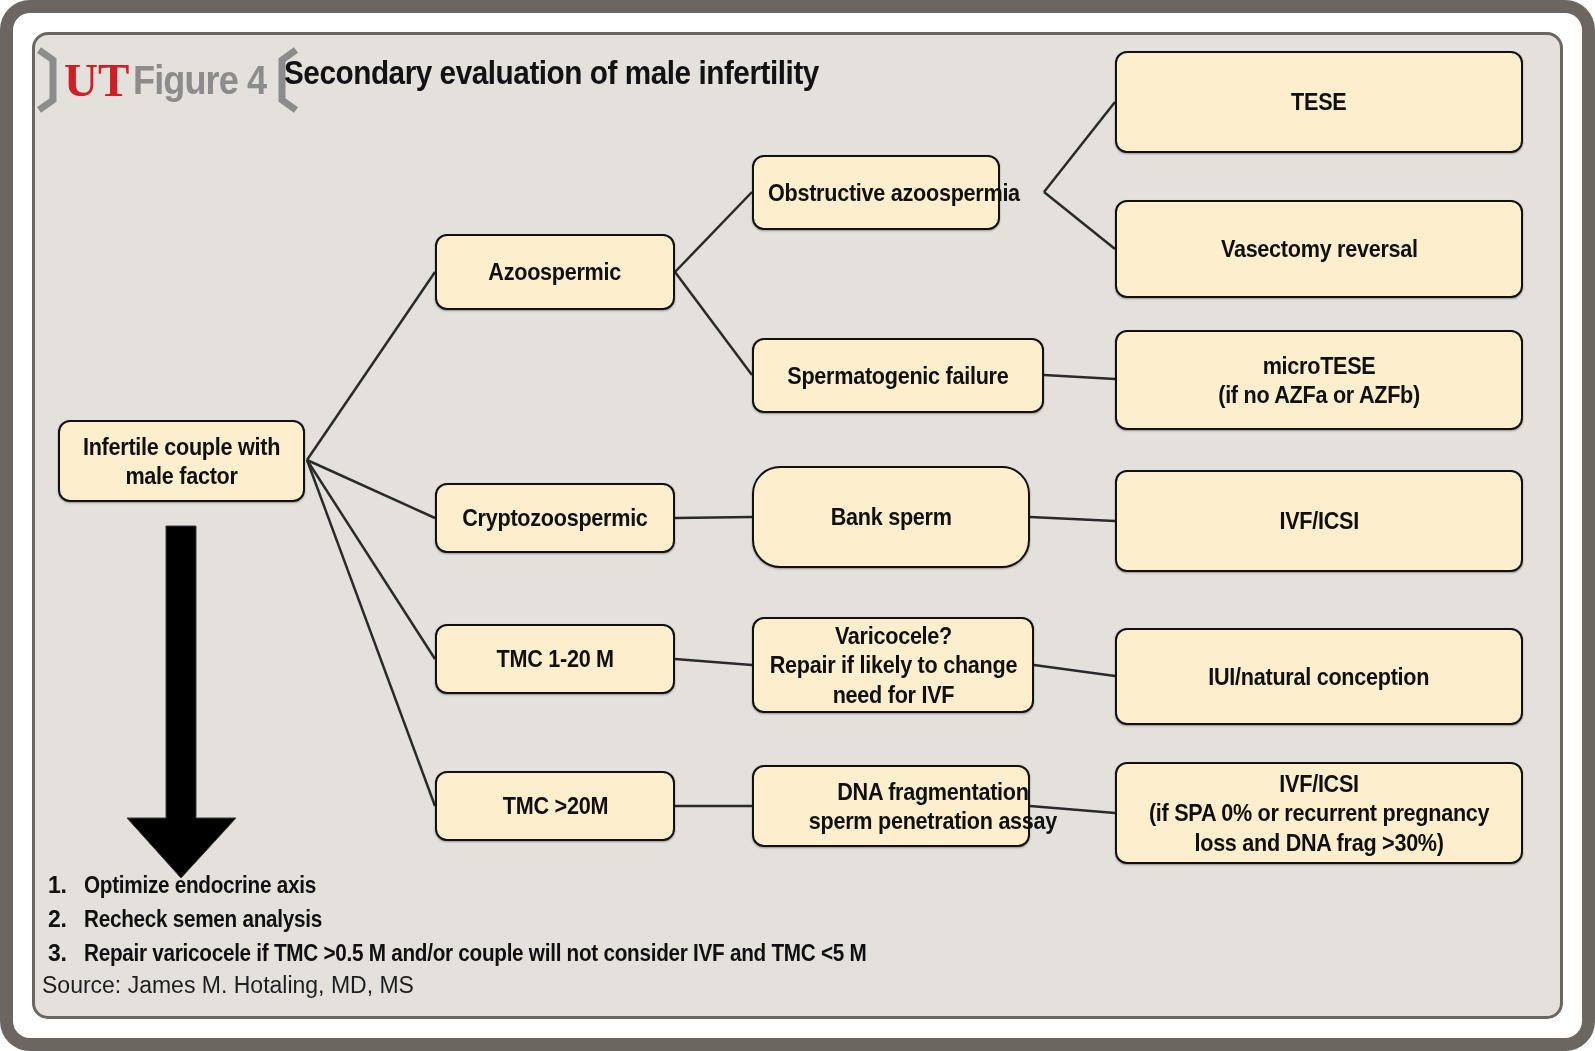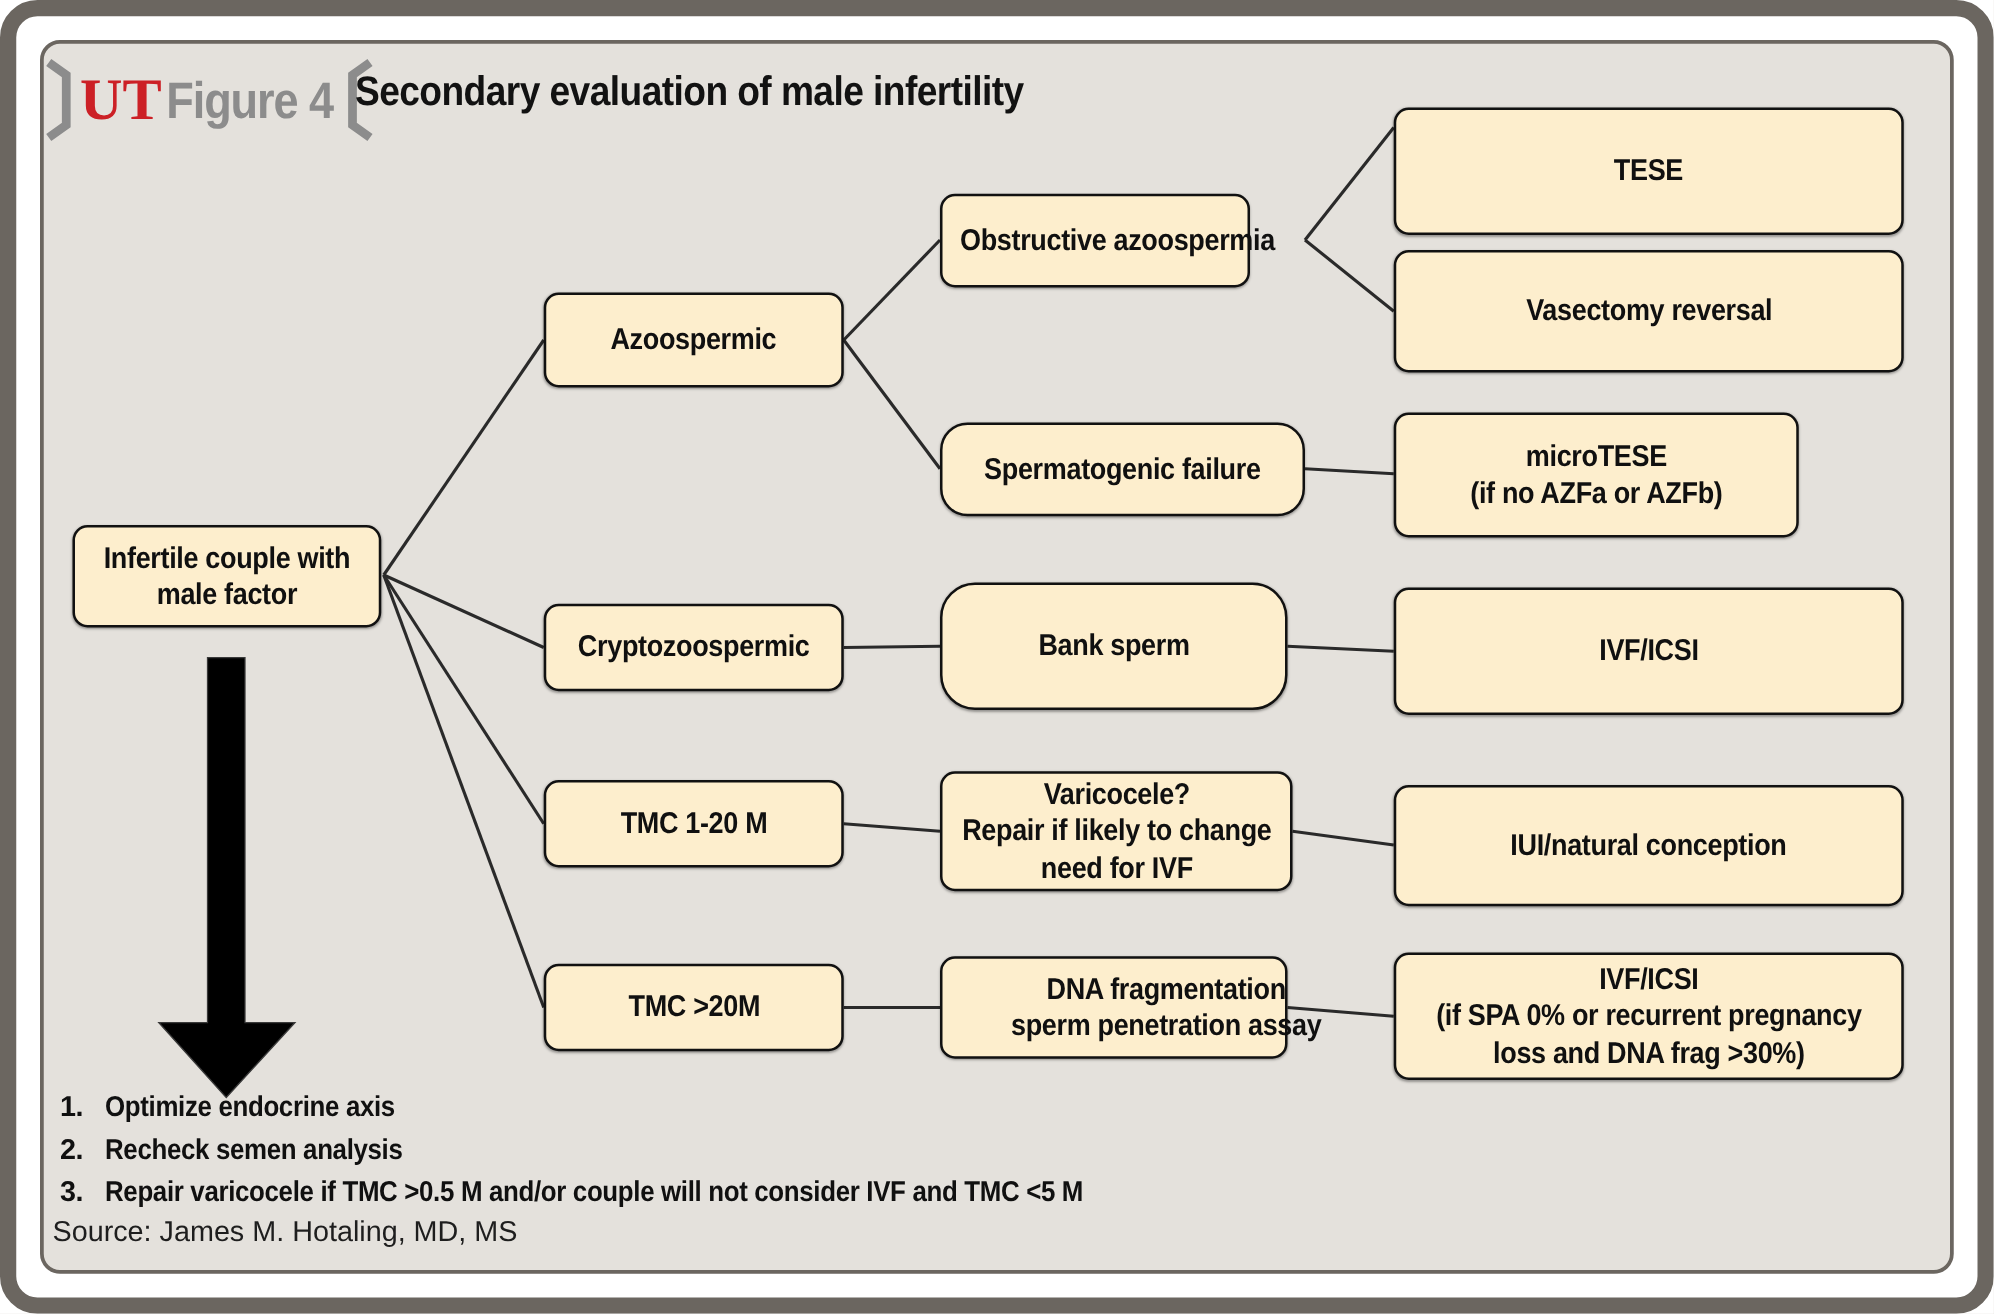--- a/index.html
+++ b/index.html
@@ -48,24 +48,24 @@
     box-shadow:0 1px 2px rgba(0,0,0,0.35);
   }
   .node-label{
     white-space:pre-line;width:max-content;max-width:none;
     transform:scaleX(0.9);transform-origin:center;
     letter-spacing:-0.3px;
   }
   .n-infertile   {left:58px;  top:420px; width:247px; height:82px;}
   .n-azoospermic {left:435px; top:234px; width:240px; height:76px;}
   .n-obstructive {left:752px; top:155px; width:248px; height:75px;}
-  .n-spermatogenic{left:752px;top:338px; width:292px; height:75px;border-radius:22px;}
-  .n-tese        {left:1115px;top:51px;  width:408px; height:102px;margin-top:35px;}
+  .n-spermatogenic{left:752px;top:338px; width:292px; height:75px;}
+  .n-tese        {left:1115px;top:51px;  width:408px; height:102px;}
   .n-vasectomy   {left:1115px;top:200px; width:408px; height:98px;}
-  .n-microtese   {left:1115px;top:330px; width:324px; height:100px;}
+  .n-microtese   {left:1115px;top:330px; width:408px; height:100px;}
   .n-crypto      {left:435px; top:483px; width:240px; height:70px;}
   .n-bank        {left:752px; top:466px; width:278px; height:102px;border-radius:28px;}
   .n-ivficsi     {left:1115px;top:470px; width:408px; height:102px;}
   .n-tmc120      {left:435px; top:624px; width:240px; height:70px;}
   .n-varicocele  {left:752px; top:617px; width:282px; height:96px;}
   .n-iui         {left:1115px;top:628px; width:408px; height:97px;}
   .n-tmc20       {left:435px; top:771px; width:240px; height:70px;}
   .n-dnafrag     {left:752px; top:765px; width:278px; height:82px;padding-left:41px;}
   .n-ivficsispa  {left:1115px;top:762px; width:408px; height:102px;}
 

